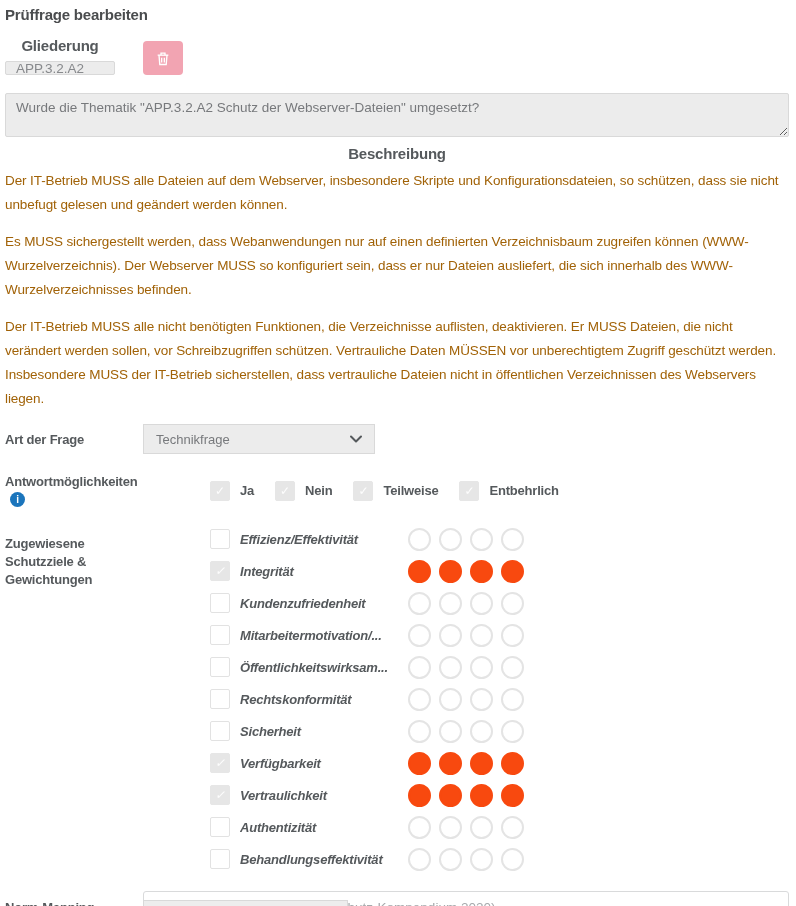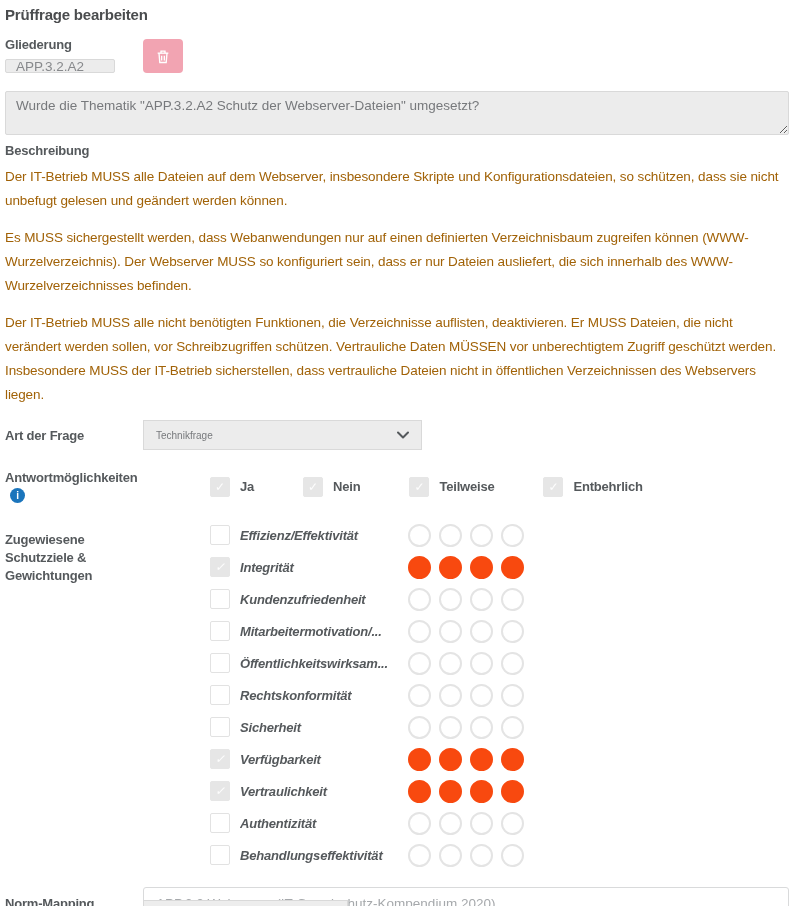--- a/index.html
+++ b/index.html
@@ -2,21 +2,21 @@
 <html><head>
 <meta charset="utf-8">
 <style>
   * { box-sizing: border-box; margin: 0; padding: 0; }
   html,body { width:796px; height:906px; overflow:hidden; background:#fff;
     font-family:"Liberation Sans", sans-serif; }
   .page { width:796px; height:906px; padding:6px 7px 0 5px; position:relative; }
 
   .page-title { font-size:15px; font-weight:bold; color:#4a4c4e; margin-bottom:14px; letter-spacing:-0.2px; }
 
-  .field-label { font-size:13px; font-weight:bold; color:#55595c; margin-bottom:7px; letter-spacing:-0.2px; }
+  .field-label { font-size:15px; font-weight:bold; color:#55595c; margin-bottom:7px; letter-spacing:-0.2px;text-align:center; }
 
   .row1 { display:flex; align-items:flex-end; margin-bottom:18px; }
   .col-gliederung { width:110px; margin-right:28px; }
   .col-titel { width:579px; margin-right:30px; }
 
   .text-input { width:100%; height:14px; background:#ececec; border:1px solid #d9d9d9;
     border-radius:2px; padding:0 10px; font-size:13.5px; color:#87898c; display:flex; align-items:center;
     font-family:"Liberation Sans", sans-serif; }
 
   .delete-btn { width:40px; height:34px; background:#f2a4b2; border:none; border-radius:4px;
@@ -26,29 +26,29 @@
     border-radius:2px; padding:5px 10px; font-size:13.5px; color:#77797c; resize:vertical;
     font-family:"Liberation Sans", sans-serif; line-height:17px; }
 
   .section-beschreibung { margin-top:4px; }
   .para { font-size:13.5px; color:#a16207; line-height:24px; margin-bottom:13px; width:784px; letter-spacing:-0.1px; }
 
   .form-row { display:flex; align-items:flex-start; }
   .label-col { width:138px; flex:0 0 138px; font-size:13px; font-weight:bold; color:#55595c; letter-spacing:-0.2px; }
 
   .art-row { margin-top:12px; align-items:center; }
-  .select-grey { width:279px; height:30px; background:#ececec; border:1px solid #d9d9d9;
-    display:flex; align-items:center; padding:14px 12px; font-size:10px; color:#77797c; cursor:pointer; }
+  .select-grey { width:232px; height:30px; background:#ececec; border:1px solid #d9d9d9;
+    display:flex; align-items:center; padding:14px 12px; font-size:13px; color:#77797c; cursor:pointer; }
   .select-grey .grow { flex:1; }
 
   .answers-row { margin-top:20px; align-items:center; }
   .info-icon { display:inline-flex; width:15px; height:15px; border-radius:50%; background:#1b75bc;
     color:#fff; font-size:10px; font-weight:bold; align-items:center; justify-content:center;
     font-style:normal; vertical-align:-2px; margin-left:5px; }
-  .options-strip { display:flex; align-items:center; margin-left:67px;gap:28px; }
+  .options-strip { display:flex; align-items:center; margin-left:67px; }
   .opt { display:flex; align-items:center; margin-right:21px; }
   .cb { width:20px; height:20px; border:1px solid #e2e2e2; background:#fff; border-radius:2px;
     display:flex; align-items:center; justify-content:center; color:#fff; font-size:12px; cursor:pointer; }
   .cb.checked { background:#e6e6e6; border-color:#e6e6e6; color:#fdfdfd; }
   .opt-label { font-size:13px; font-weight:bold; color:#55595c; margin-left:10px; letter-spacing:-0.2px; }
 
   .goals-row { margin-top:16px; }
   .goals-label { line-height:18px; padding-top:12px; }
   .goals-list { margin-left:67px;font-style:italic; }
   .goal-item { display:flex; align-items:center; height:32px; }

